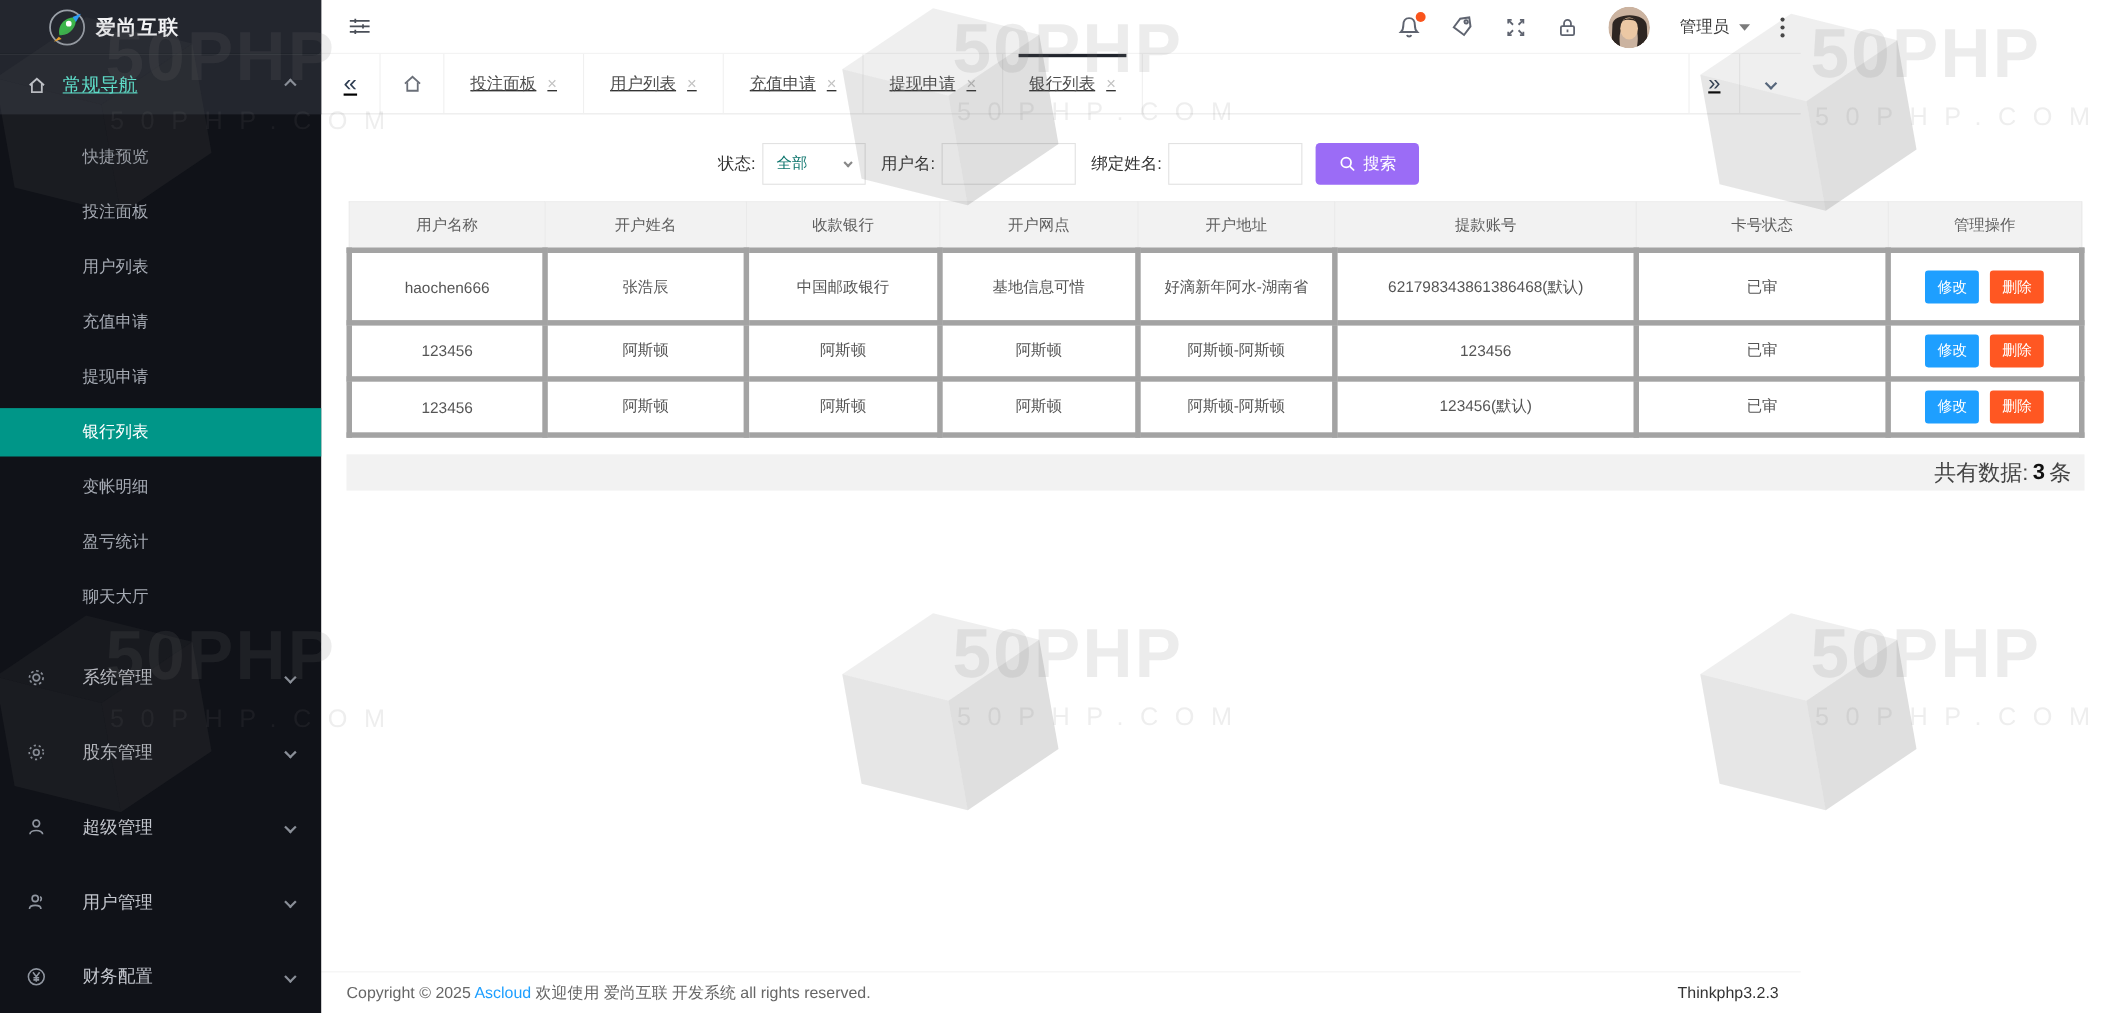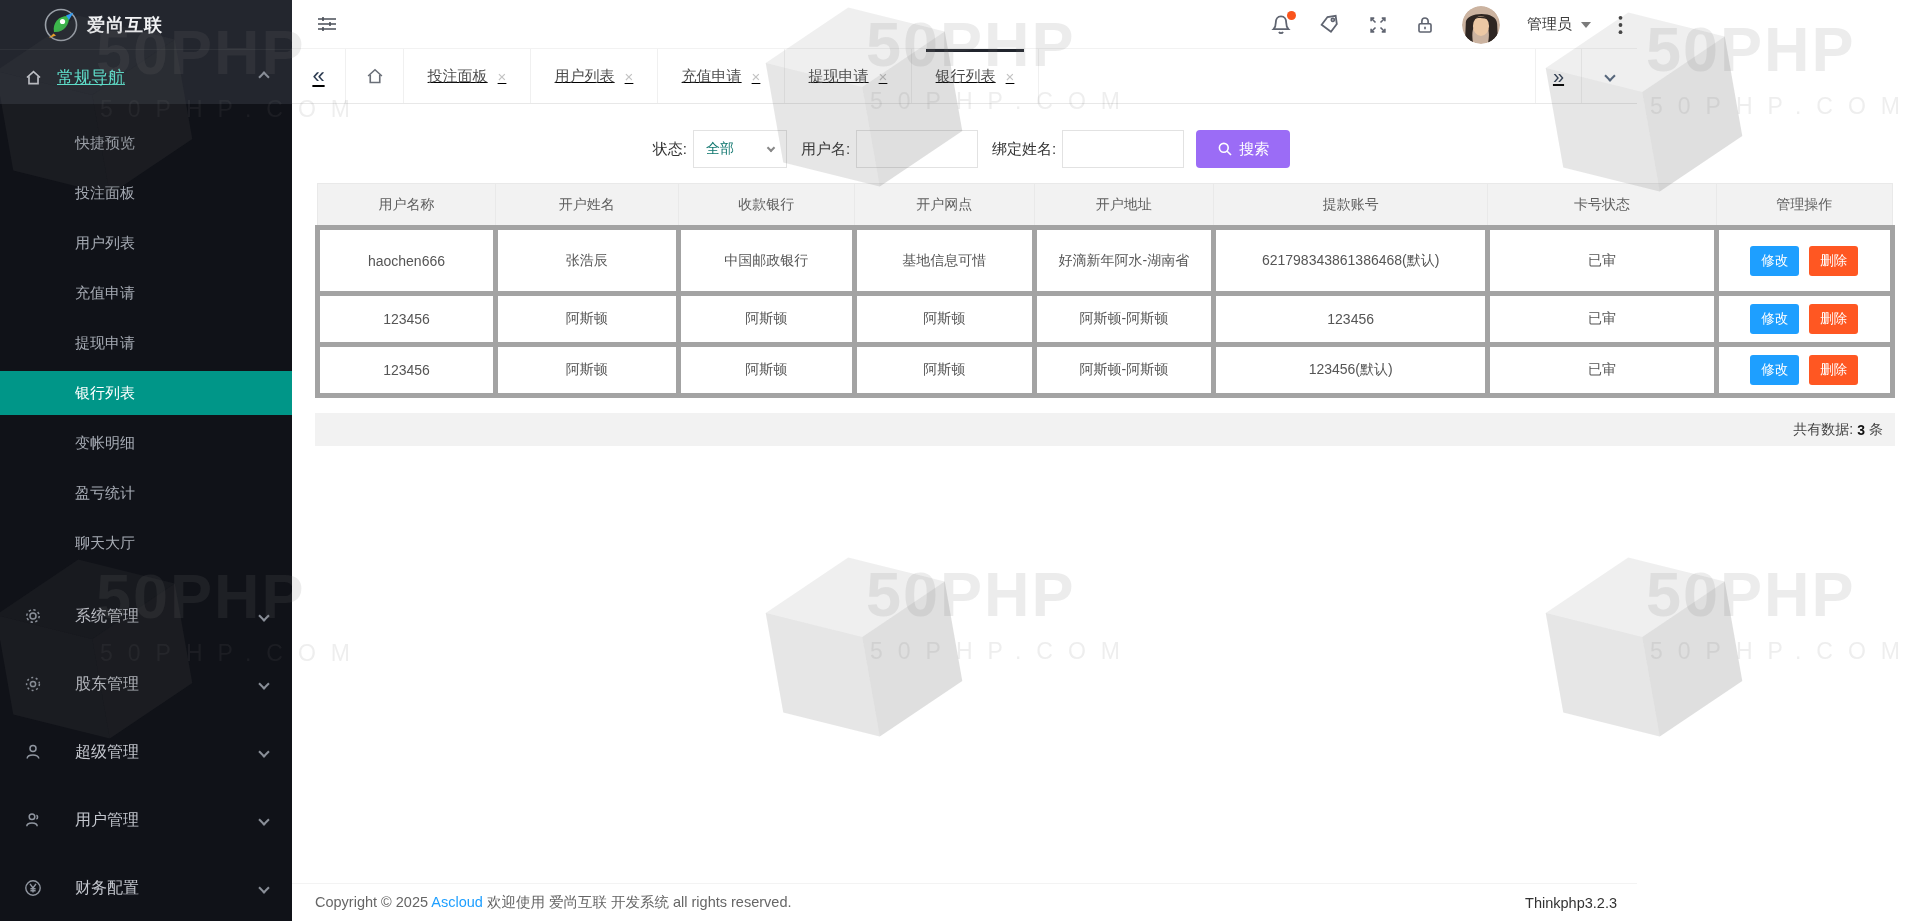--- a/index.html
+++ b/index.html
@@ -57,21 +57,21 @@
 
   .data-table { width:1580px; margin:15px 20px 0 23px; border-collapse:collapse; table-layout:fixed; }
   .data-table th { height:44px; background:#f2f2f2; border:1px solid #e9e9e9; font-weight:normal; color:#5e5e5e; font-size:14px; }
   .data-table td { border:5px solid #a3a3a3; text-align:center; color:#555; font-size:14px; padding:6px 10px; }
   tr.r-tall td { height:66px; }
   tr.r-std td { height:51px; }
   .btn { display:inline-block; border:none; border-radius:3px; color:#fff; font-size:13.5px; padding:6px 11px; margin:0 3px; cursor:pointer; }
   .btn-edit { background:#1e9fff; }
   .btn-del { background:#ff5722; }
 
-  .stats-bar { width:1580px; margin:15px 20px 0 23px; height:33px; background:#f2f2f2; display:flex; align-items:center; justify-content:flex-end; padding-right:12px; font-size:14px; color:#444; }
+  .stats-bar { width:1580px; margin:15px 20px 0 23px; height:33px; background:#f2f2f2; display:flex; align-items:center; justify-content:flex-end; padding-right:12px; font-size:20px; color:#444; }
   .stats-bar b { color:#111; margin:0 4px; }
 
   .footer { position:absolute; left:0; right:0; bottom:0; height:38px; padding:0 20px 0 23px; border-top:1px solid #f3f3f3; display:flex; align-items:center; justify-content:space-between; font-size:14.5px; color:#666; background:#fff; }
   .footer a { color:#1e9fff; text-decoration:none; }
   .footer .fr { color:#333; }
 
   
   .watermarks { position:absolute; inset:0; z-index:50; pointer-events:none; }
   .wm { position:absolute; width:430px; height:195px; }
   .wm svg.cube { position:absolute; left:-12px; top:-4px; width:212px; height:202px; transform:rotate(-10deg); }

